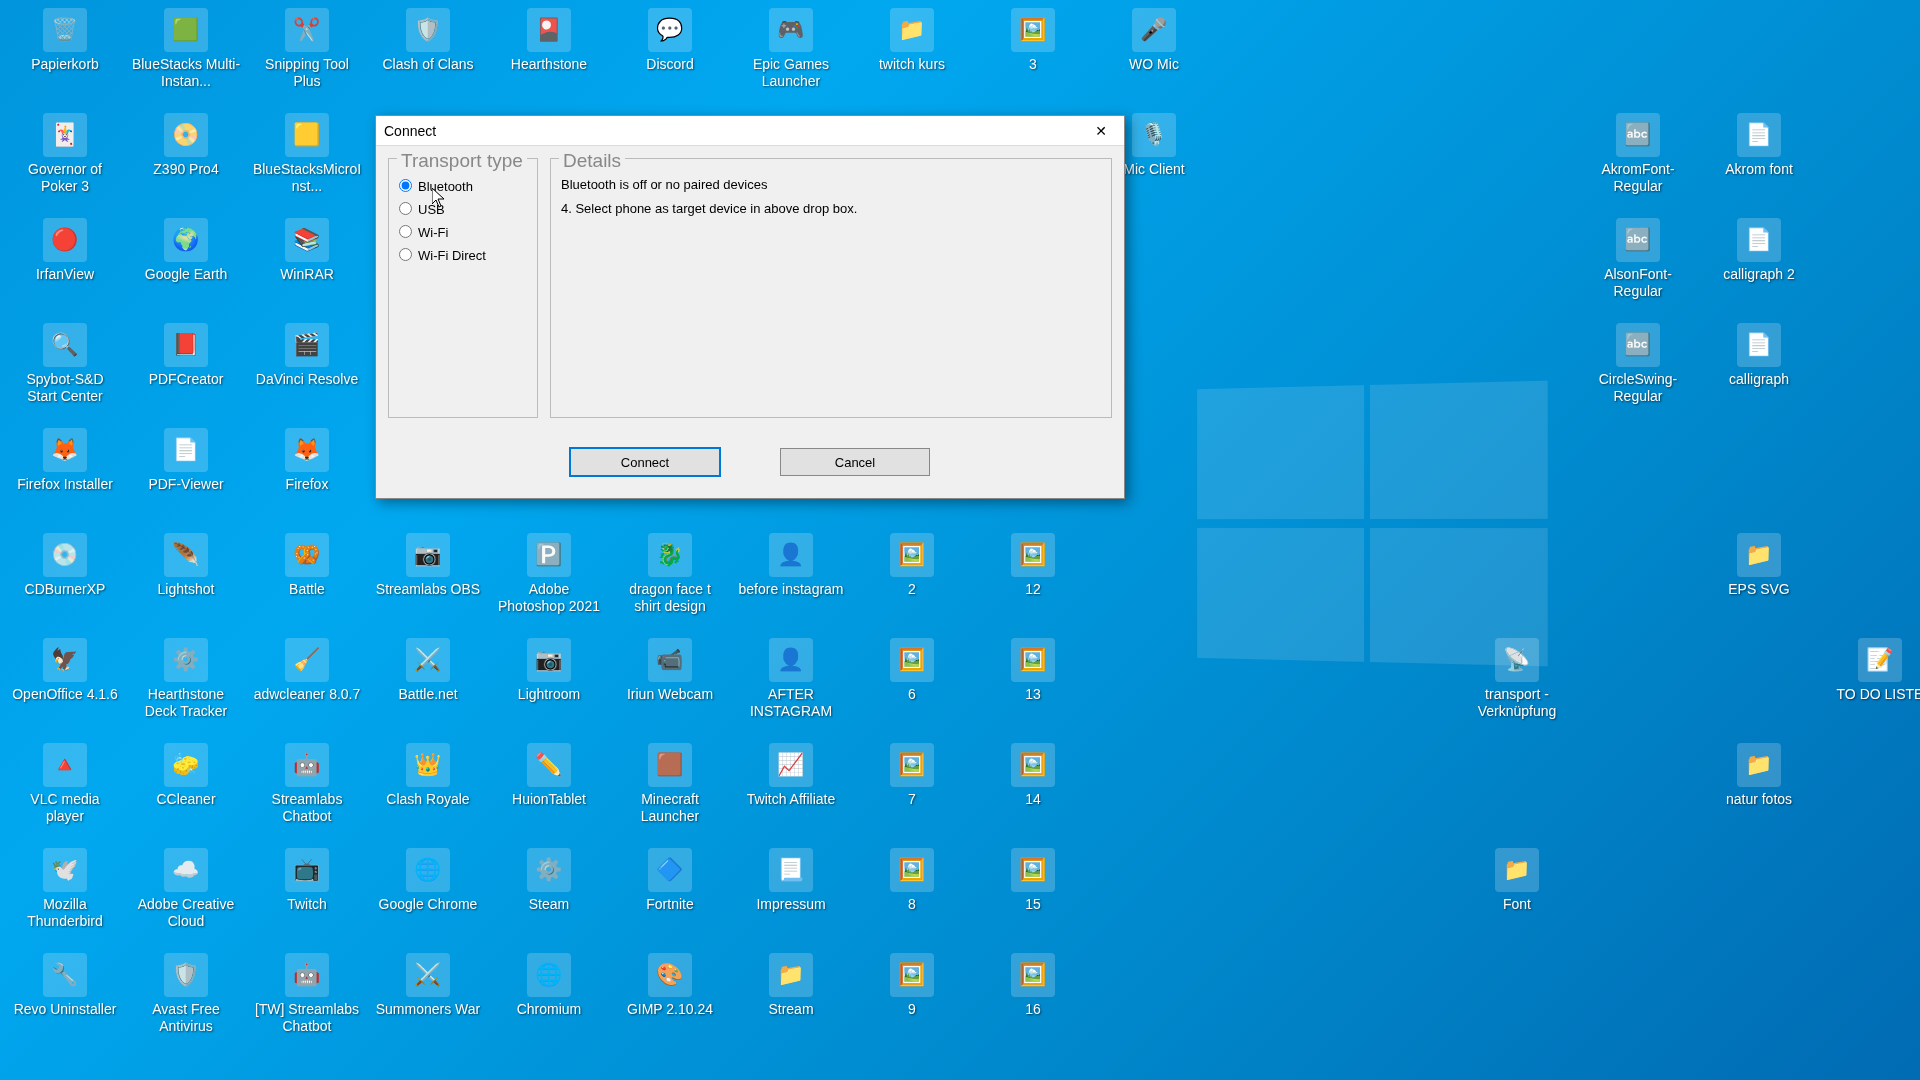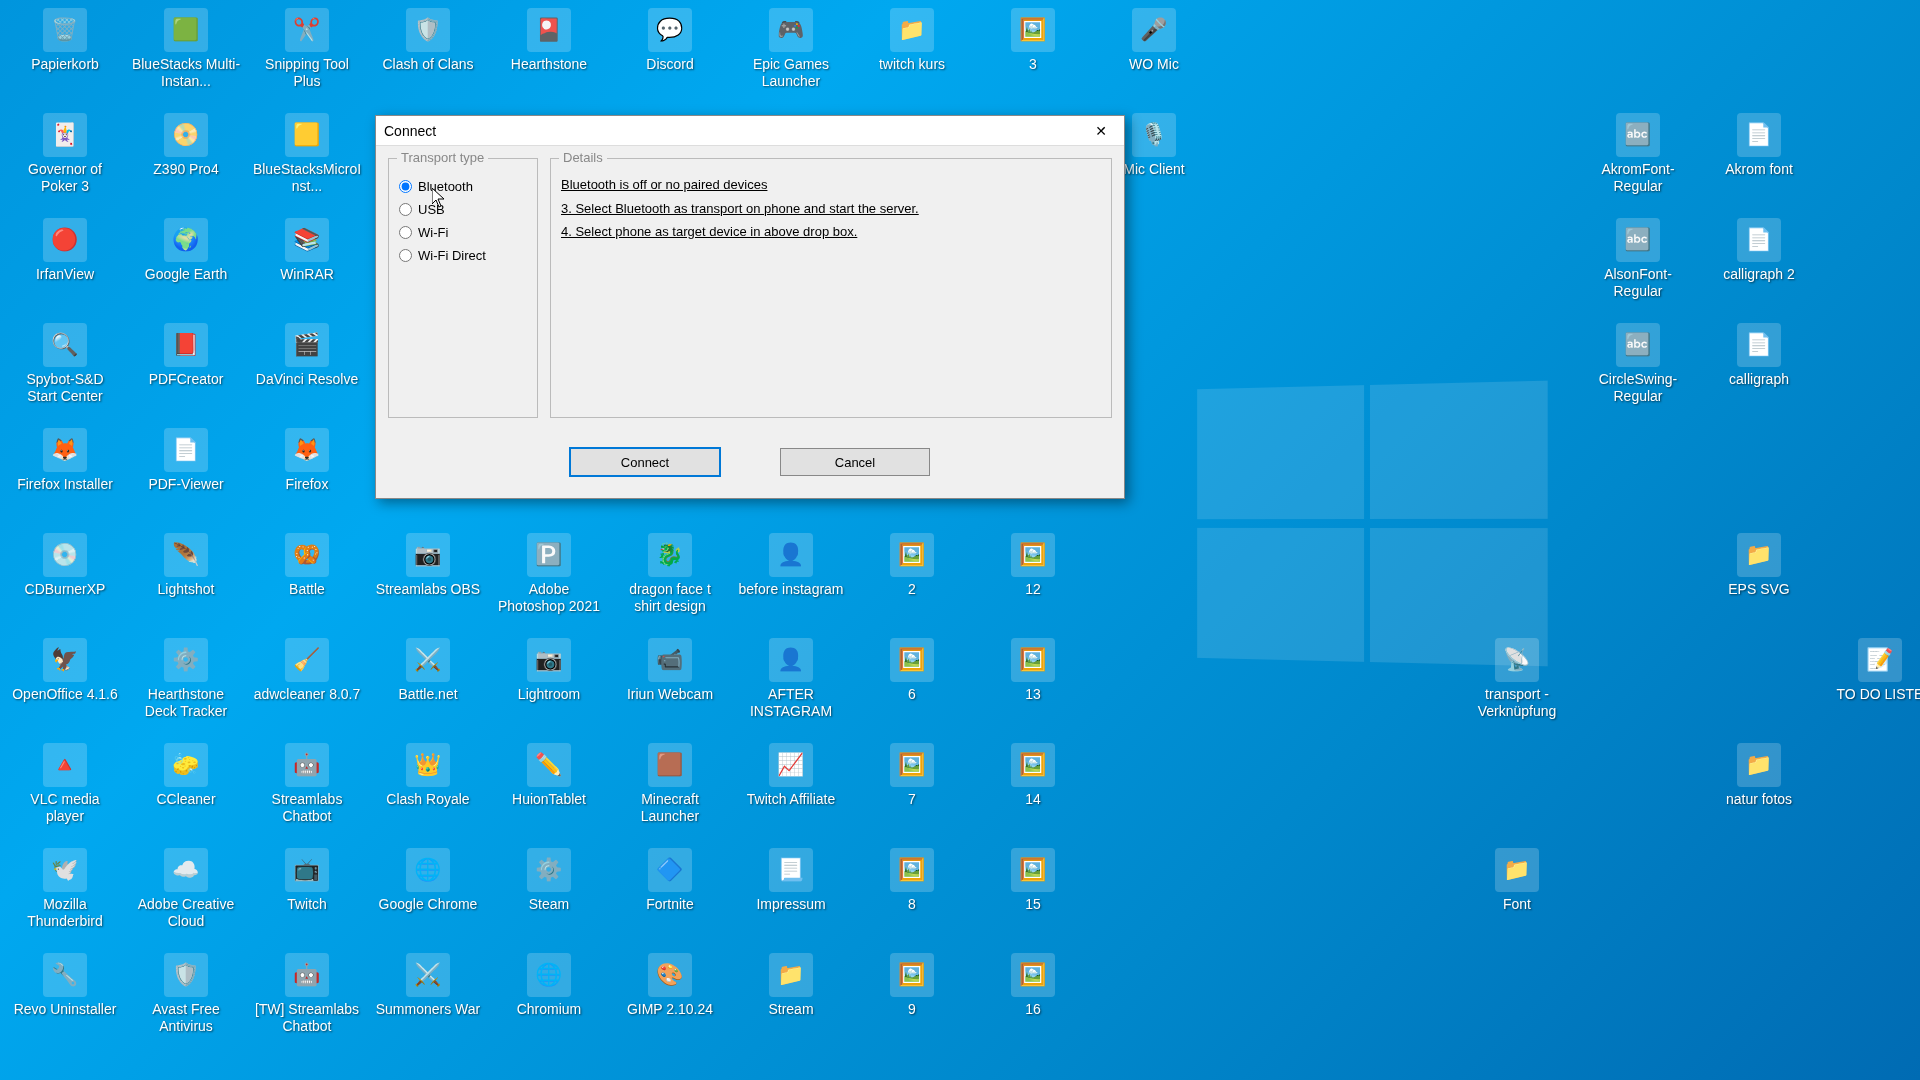--- a/index.html
+++ b/index.html
@@ -102,47 +102,47 @@
   border: 1px solid #bbb;
   padding: 12px 10px;
   position: relative;
 }
 .fieldset-legend {
   position: absolute;
   top: -9px;
   left: 8px;
   background: #f0f0f0;
   padding: 0 4px;
-  font-size: 13px;
+  font-size: 19px;
   color: #888;
 }
 .fs-transport {
   width: 150px;
   height: 260px;
 }
 .fs-details {
   flex: 1;
   height: 260px;
 }
 .radio-row {
   display: flex;
-  align-items: center;
+  align-items: flex-start;
   gap: 6px;
   margin: 8px 0;
   font-size: 13px;
   color: #000;
   cursor: pointer;
 }
 .radio-row input { cursor: pointer; }
 .details-text {
   font-size: 13px;
   color: #000;
   line-height: 1.5;
 }
-.details-text p { margin: 4px 0; text-decoration: underline; }
+.details-text p { margin: 4px 0; }
 .tips-heading { margin-top: 40px; }
 .dialog-footer {
   display: flex;
   justify-content: center;
   gap: 60px;
   padding: 18px 0 22px 0;
 }
 .dlg-btn {
   width: 150px;
   height: 28px;
@@ -517,21 +517,20 @@
       </label>
       <label class="radio-row">
         <input type="radio" name="transport" style="">
         <span>Wi-Fi Direct</span>
       </label>
     </div>
     <div class="fieldset fs-details">
       <span class="fieldset-legend">Details</span>
       <div class="details-text">
         <p>Bluetooth is off or no paired devices</p>
-        <p>3. Select Bluetooth as transport on phone and start the server.</p>
         <p>4. Select phone as target device in above drop box.</p>
       </div>
     </div>
   </div>
   <div class="dialog-footer">
     <button class="dlg-btn primary">Connect</button>
     <button class="dlg-btn">Cancel</button>
   </div>
 </div>
 

